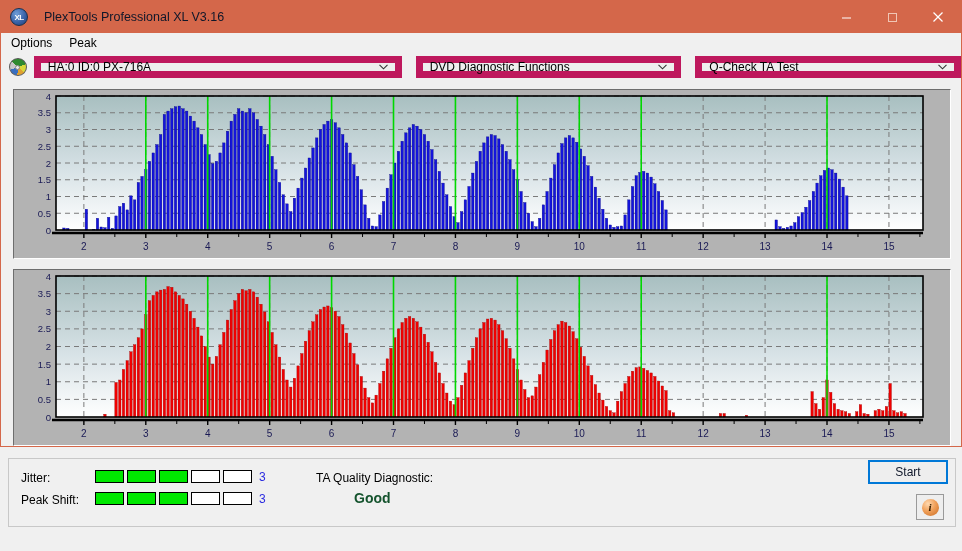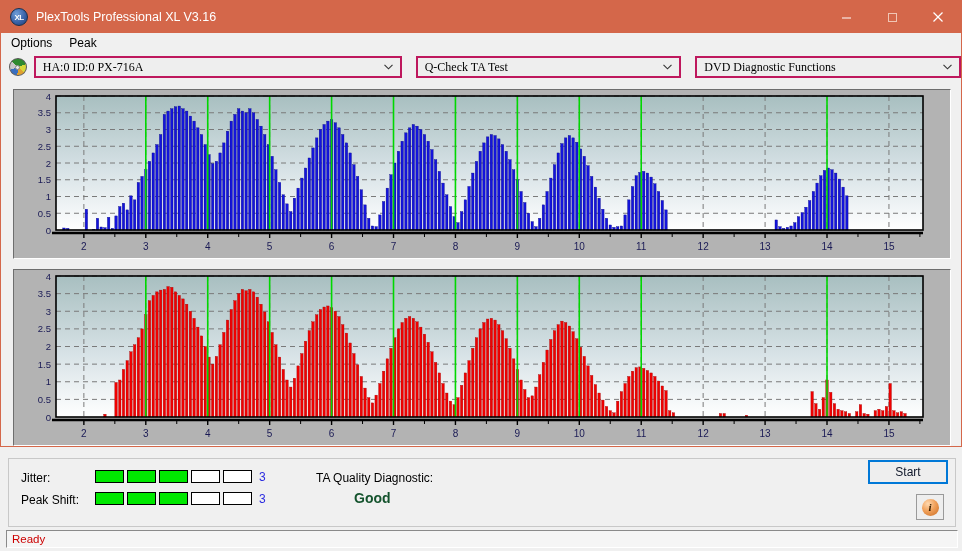--- a/index.html
+++ b/index.html
@@ -23,21 +23,21 @@
   .tb-icon{
     width:18px;height:18px;margin-left:9px;margin-right:8px;
     border-radius:50%;
     background:radial-gradient(circle at 35% 30%,#6f9ed8 0%,#3a63a8 55%,#1e3c74 100%);
     border:1px solid #17304f;
     color:#fff;font-size:8px;font-weight:bold;
     display:flex;align-items:center;justify-content:center;
     letter-spacing:-0.5px;
     box-sizing:border-box;
   }
-  .tb-title{color:#ffffff;font-size:12.5px;}
+  .tb-title{color:#0f172a;font-size:12.5px;margin-left:8px;}
   .tb-btns{position:absolute;right:0;top:0;height:32px;display:flex;}
   .tb-btn{
     width:46px;height:32px;display:flex;align-items:center;justify-content:center;
     color:#fff;font-size:13px;
   }
   .tb-btn.close{font-size:15px;}
   
   .menubar{
     position:absolute;left:0;top:32px;width:960px;height:20px;
     background:#f0f0f0;display:flex;align-items:center;
@@ -57,24 +57,24 @@
     border:1px solid #5a5a5a;position:relative;box-sizing:border-box;
   }
   .disc-icon::after{
     content:"";position:absolute;left:50%;top:50%;width:5px;height:5px;
     margin:-2.5px 0 0 -2.5px;border-radius:50%;background:#e8e8e8;
     border:1px solid #888;box-sizing:border-box;
   }
   .combo{
     position:relative;height:22px;
     background:#eeeeee;
-    border:2px solid #be185d;
+    border:7px solid #be185d;
     box-sizing:border-box;
     display:flex;align-items:center;
-    font-size:12px;color:#000;font-family:Liberation Serif, serif;
+    font-size:12px;color:#000;
   }
   .combo .cb-text{padding-left:7px;white-space:nowrap;overflow:hidden;}
   .combo .cb-arrow{
     position:absolute;right:7px;top:0;bottom:0;display:flex;align-items:center;
     font-size:9px;color:#333;
   }
   #combo-drive{width:374px;margin-left:2px;}
   #combo-fn{width:270px;margin-left:14px;}
   #combo-test{width:270px;margin-left:14px;}
   
@@ -176,30 +176,30 @@
   <div class="toolbar">
     <div class="disc-icon"></div>
     <div class="combo" id="combo-drive">
       <span class="cb-text">HA:0 ID:0  PX-716A</span>
       <span class="cb-arrow">
         <svg width="9" height="6" viewBox="0 0 9 6">
             <polyline points="0.5,0.8 4.5,4.8 8.5,0.8" fill="none" stroke="#333" stroke-width="1.1"></polyline>
           </svg>
       </span>
     </div>
-    <div class="combo" id="combo-test">
-      <span class="cb-text">Q-Check TA Test</span>
+    <div class="combo" id="combo-fn">
+      <span class="cb-text">DVD Diagnostic Functions</span>
       <span class="cb-arrow">
         <svg width="9" height="6" viewBox="0 0 9 6">
             <polyline points="0.5,0.8 4.5,4.8 8.5,0.8" fill="none" stroke="#333" stroke-width="1.1"></polyline>
           </svg>
       </span>
     </div>
-    <div class="combo" id="combo-fn">
-      <span class="cb-text">DVD Diagnostic Functions</span>
+    <div class="combo" id="combo-test">
+      <span class="cb-text">Q-Check TA Test</span>
       <span class="cb-arrow">
         <svg width="9" height="6" viewBox="0 0 9 6">
             <polyline points="0.5,0.8 4.5,4.8 8.5,0.8" fill="none" stroke="#333" stroke-width="1.1"></polyline>
           </svg>
       </span>
     </div>
   </div>
 
   <div class="chart-panel" id="chart-top">
     <svg class="chart-svg" id="svg-chart-0" width="936" height="168">
@@ -777,17 +777,14 @@
 
     <div class="lbl" id="ta-label">TA Quality Diagnostic:</div>
     <div class="lbl" id="ta-value" style="color: #14532d;">Good</div>
   </div>
 
   <div class="btn-start">Start</div>
   <div class="btn-info">
     <div class="info-ball">i</div>
   </div>
 
-  <div class="statusbar">
-    <span class="status-text">Ready</span>
-  </div>
 
 </div>
 
 </body></html>

